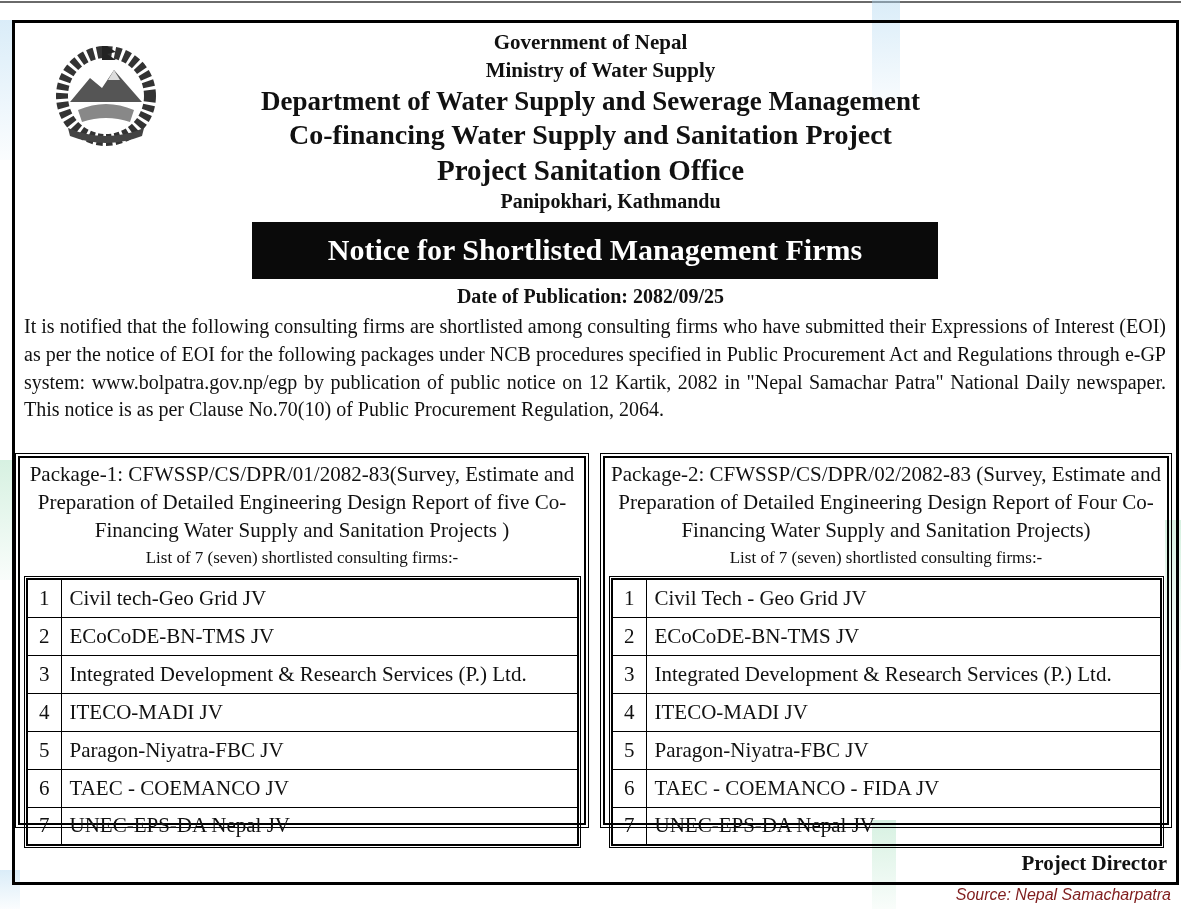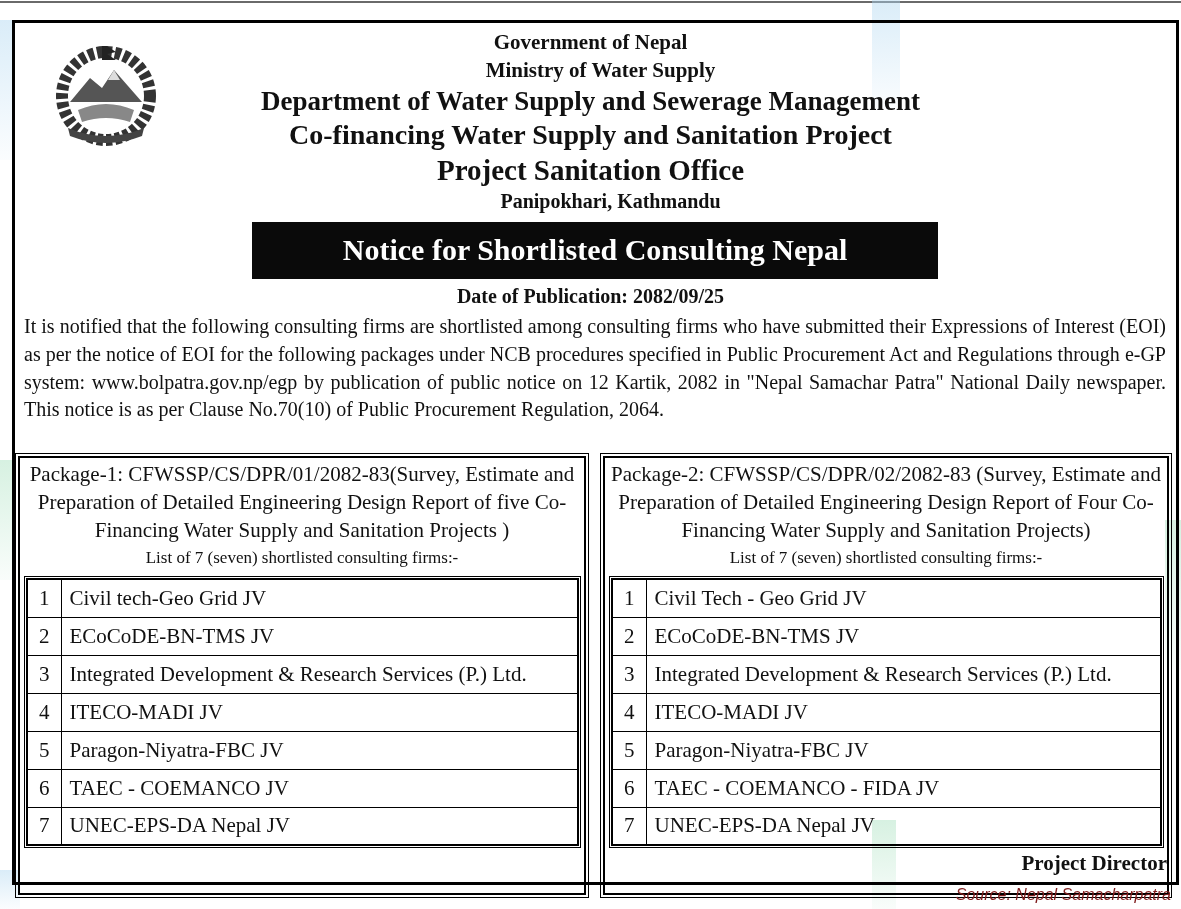--- a/index.html
+++ b/index.html
@@ -22,21 +22,21 @@
     .h-proj { top: 119px; font-size: 28px; }
     .h-pmo { top: 154px; font-size: 29px; }
     .h-addr { top: 190px; font-size: 20px; margin-left: 20px; }
 
     .notice-banner { position: absolute; left: 252px; top: 222px; width: 686px; height: 57px; background: #0a0a0a; color: #fff; text-align: center; font-weight: bold; font-size: 30px; line-height: 55px; }
 
     .pub-date { position: absolute; left: 0; top: 285px; width: 1181px; text-align: center; font-weight: bold; font-size: 20px; }
 
     .body-text { position: absolute; left: 24px; top: 313px; width: 1142px; font-size: 20px; line-height: 27.8px; text-align: justify; }
 
-    .pkg { position: absolute; top: 456px; height: 439px; border: 2px solid #000; outline: 1px solid #000; outline-offset: 2px; }
+    .pkg { position: absolute; top: 456px; height: 369px; border: 2px solid #000; outline: 1px solid #000; outline-offset: 2px; }
     .pkg-1 { left: 18px; width: 568px; }
     .pkg-2 { left: 603px; width: 566px; padding-left: 36px; }
 
     .pkg-title { position: absolute; left: 0; top: 2px; width: 100%; text-align: center; font-size: 21px; line-height: 28px; padding: 0 4px; }
     .pkg-sub { position: absolute; left: 0; top: 86px; width: 100%; text-align: center; font-size: 17px; line-height: 28px; }
 
     .firm-table { position: absolute; top: 120px; left: 6px; width: 553px; border-collapse: collapse; border: 2px solid #000; outline: 1px solid #000; outline-offset: 1px; }
     .pkg-2 .firm-table { left: 6px; width: 551px; }
     .firm-table td { border: 1px solid #000; height: 38px; font-size: 21px; vertical-align: middle; }
     .firm-table td.num { width: 34px; text-align: center; }
@@ -72,21 +72,21 @@
   </svg>
 </div>
 
 <div class="hdr h-gov">Government of Nepal</div>
 <div class="hdr h-min">Ministry of Water Supply</div>
 <div class="hdr h-dept">Department of Water Supply and Sewerage Management</div>
 <div class="hdr h-proj">Co-financing Water Supply and Sanitation Project</div>
 <div class="hdr h-pmo">Project Sanitation Office</div>
 <div class="hdr h-addr">Panipokhari, Kathmandu</div>
 
-<div class="notice-banner">Notice for Shortlisted Consulting Nepal</div>
+<div class="notice-banner">Notice for Shortlisted Management Firms</div>
 
 <div class="pub-date">Date of Publication: 2082/09/25</div>
 
 <div class="body-text">It is notified that the following consulting firms are shortlisted among consulting firms who have submitted their Expressions of Interest (EOI) as per the notice of EOI for the following packages under NCB procedures specified in Public Procurement Act and Regulations through e-GP system: www.bolpatra.gov.np/egp by publication of public notice on 12 Kartik, 2082 in "Nepal Samachar Patra" National Daily newspaper. This notice is as per Clause No.70(10) of Public Procurement Regulation, 2064.</div>
 
 <div class="pkg pkg-1">
   <div class="pkg-title">Package-1: CFWSSP/CS/DPR/01/2082-83(Survey, Estimate and Preparation of Detailed Engineering Design Report of five Co- Financing Water Supply and Sanitation Projects )</div>
   <div class="pkg-sub">List of 7 (seven) shortlisted consulting firms:-</div>
   <table class="firm-table">
     <tbody>

